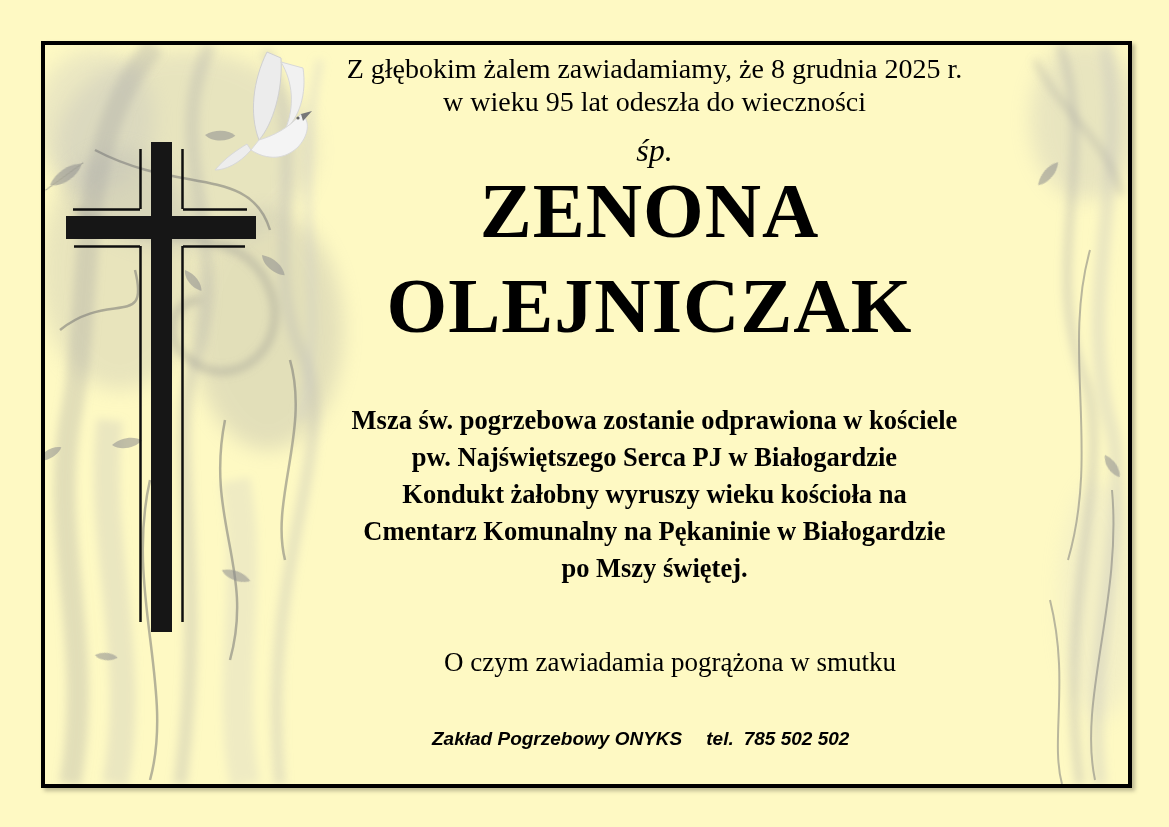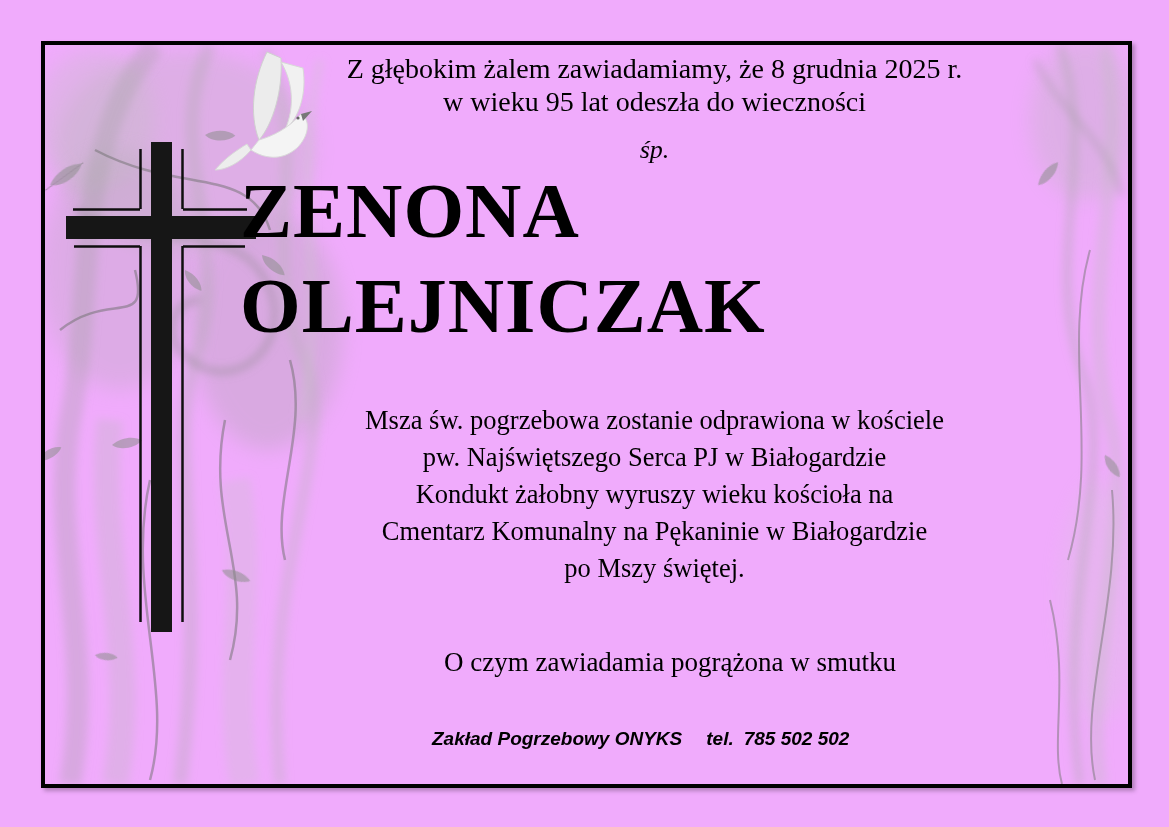--- a/index.html
+++ b/index.html
@@ -4,21 +4,21 @@
 <style>
   html, body {
     margin: 0;
     padding: 0;
     background: #ffffff;
   }
   .page {
     position: relative;
     width: 1169px;
     height: 827px;
-    background: #f0abfc;
+    background: #fef9c3;
     overflow: hidden;
     font-family: "Liberation Serif", serif;
     color: #000000;
   }
   .frame {
     position: absolute;
     left: 41px;
     top: 41px;
     width: 1091px;
     height: 747px;
@@ -38,33 +38,33 @@
   .announcement {
     top: 52px; left: 300px; right: 160px;
     text-align: center;
     font-size: 28px; line-height: 33px;
     white-space: normal;
   }
   .honorific {
     top: 132px; left: 300px; right: 160px;
     text-align: center;
     font-style: italic;
-    font-size: 26px; line-height: 36px;
+    font-size: 32px; line-height: 36px;
   }
   .name-block {
     top: 163px; left: 240px; right: 110px;
-    text-align: left;
+    text-align: center;
     font-weight: bold;
     font-size: 78px; line-height: 95px;
     letter-spacing: 1px;
   }
   .details {
     top: 402px; left: 280px; right: 140px;
     text-align: center;
-    font-weight: normal;
+    font-weight: bold;
     font-size: 26.5px; line-height: 37px;
   }
   .closing {
     top: 645px; left: 300px; right: 129px;
     text-align: center;
     font-size: 27px; line-height: 34px;
   }
   .footer-line {
     top: 728px; left: 420px;
     font-family: "Liberation Sans", sans-serif;

